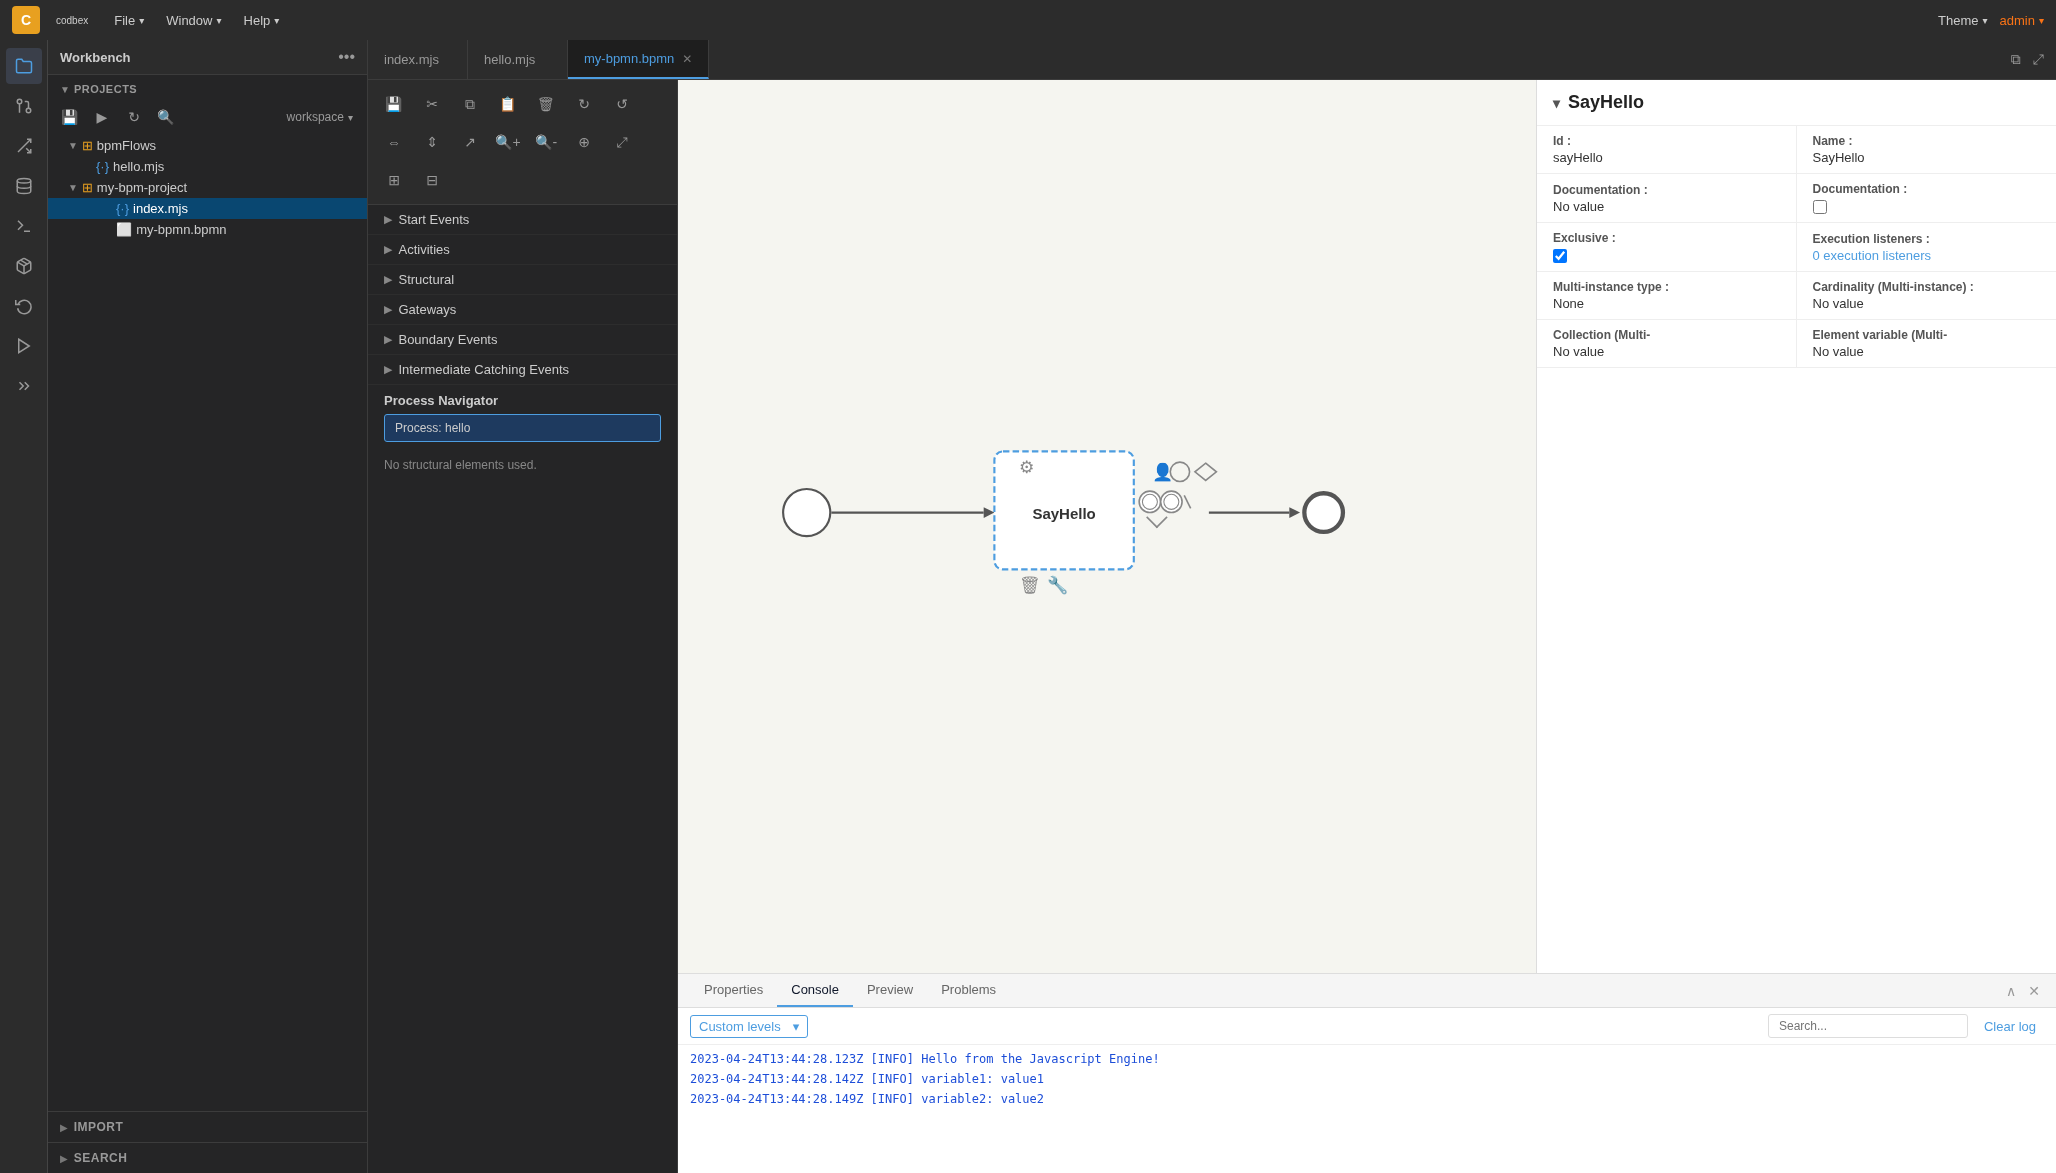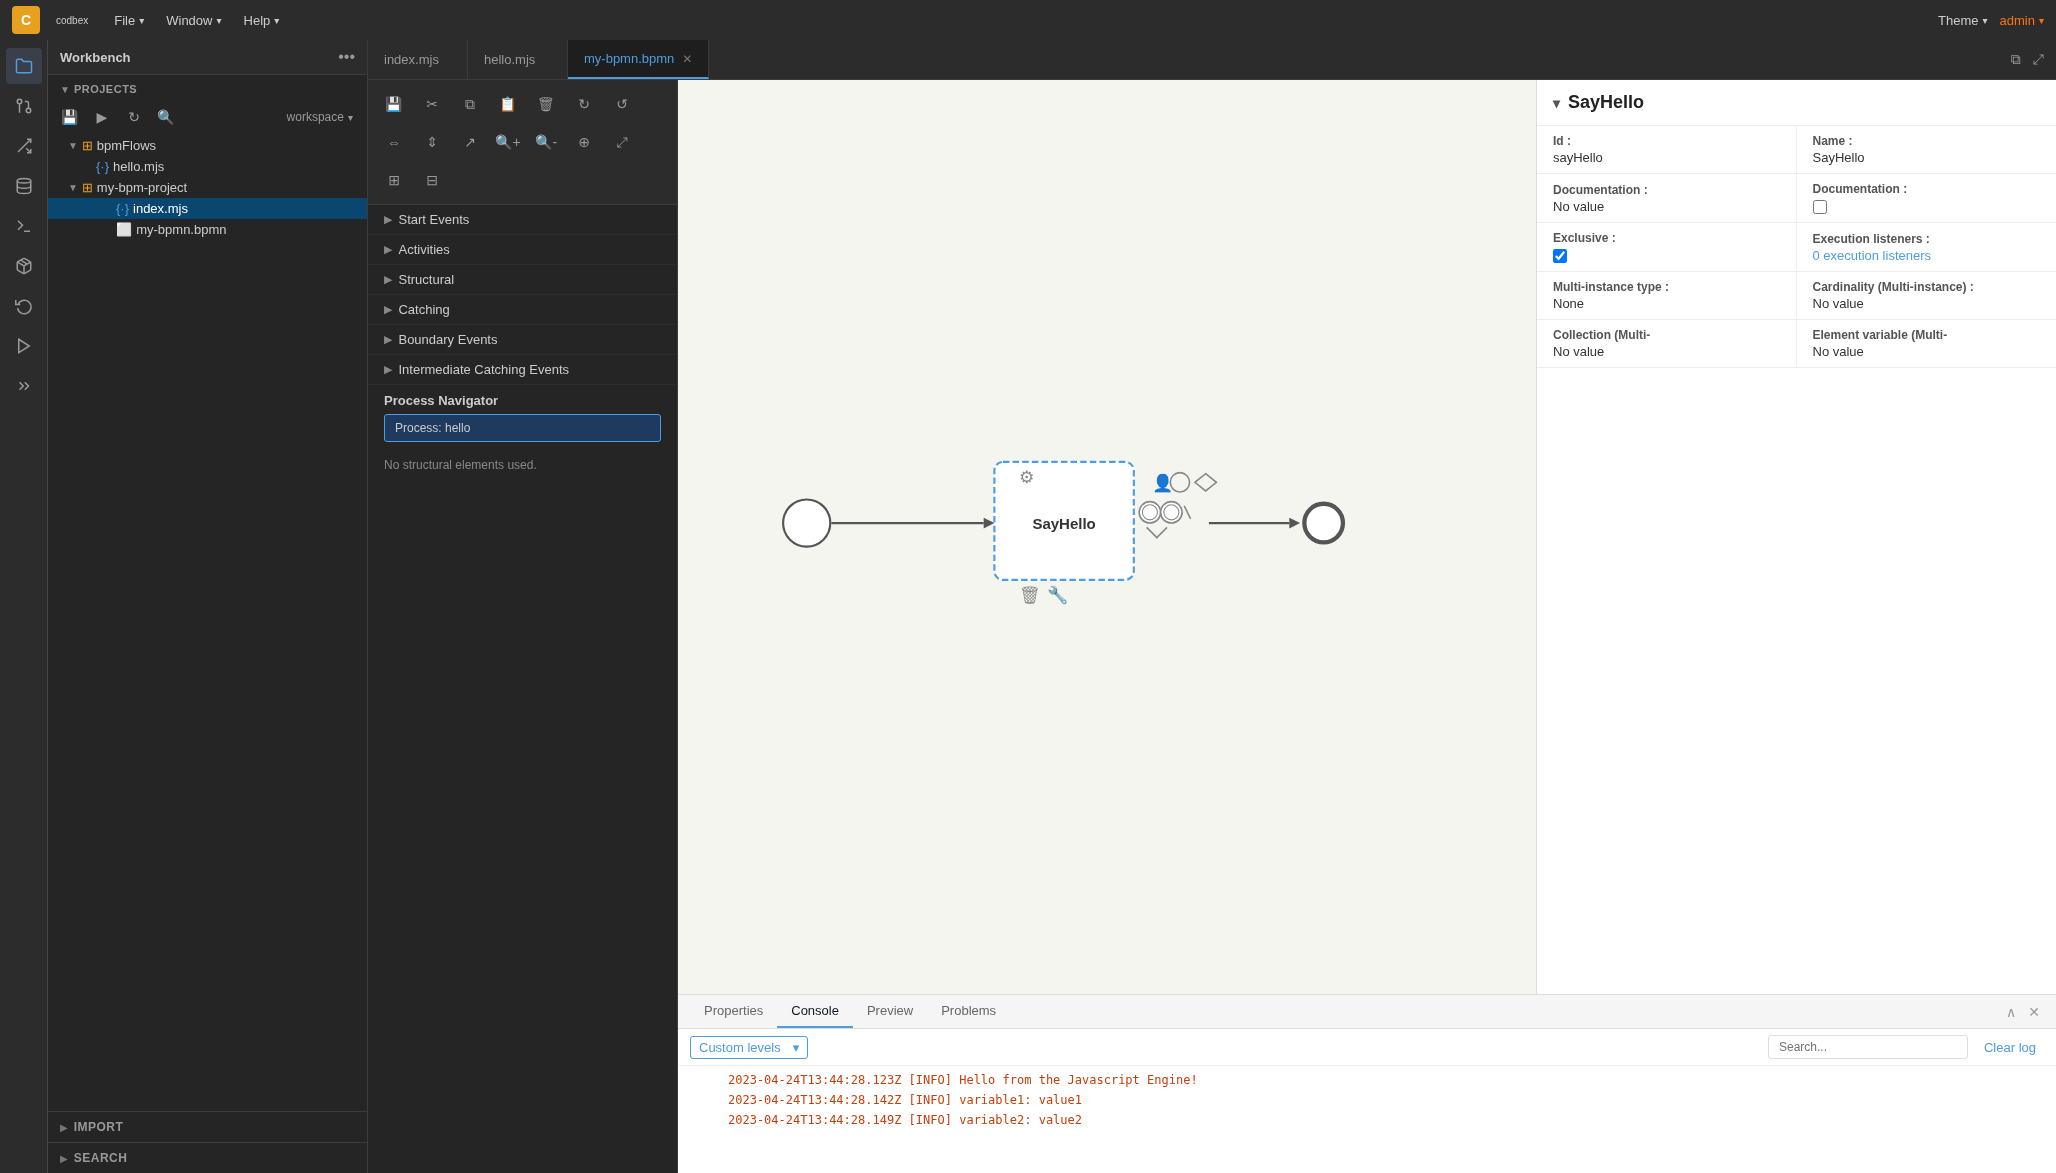--- a/index.html
+++ b/index.html
@@ -159,21 +159,21 @@
     .prop-cell {
       padding: 8px 16px; border-bottom: 1px solid #eee; display: flex; flex-direction: column; gap: 2px; justify-content: flex-end;
     }
     .prop-cell.border-right { border-right: 1px solid #eee; }
     .prop-label { color: #555; font-size: 12px; font-weight: 600; }
     .prop-value { color: #333; font-size: 13px; }
     .prop-value.link { color: #4d9de0; }
 
     
     .bottom-panel {
-      height: 179px; background: #fff; border-top: 1px solid #ddd;
+      height: 200px; background: #fff; border-top: 1px solid #ddd;
       display: flex; flex-direction: column; flex-shrink: 0;
     }
     .bottom-tabs {
       display: flex; align-items: center; border-bottom: 1px solid #ddd;
       padding: 0 12px; background: #f5f5f5;
     }
     .bottom-tab {
       padding: 8px 14px; font-size: 13px; color: #666; cursor: pointer;
       border-bottom: 2px solid transparent;
     }
@@ -191,21 +191,21 @@
     .console-search {
       margin-left: auto; flex: 0 0 200px;
       padding: 4px 10px; border: 1px solid #ddd; border-radius: 3px; font-size: 12px;
       color: #333; outline: none;
     }
     .clear-log-btn {
       color: #4d9de0; cursor: pointer; font-size: 13px; padding: 3px 8px;
       border-radius: 3px; border: none; background: none;
     }
     .console-log { flex: 1; overflow-y: auto; padding: 4px 12px; }
-    .log-entry { color: #c2410c; font-size: 12px; padding: 3px 0; font-family: monospace; margin-left: 38px; }
+    .log-entry { color: #1d4ed8; font-size: 12px; padding: 3px 0; font-family: monospace; }
 
     
     .bpmn-svg { width: 100%; height: 100%; }
   </style>
 </head>
 <body>
 
 <div class="navbar">
   <div class="navbar-logo">C</div>
   <span class="navbar-app">codbex</span>
@@ -406,21 +406,21 @@
         <div class="palette-item">
           <span class="palette-item-arrow">▶</span>
           <span>Activities</span>
         </div>
         <div class="palette-item">
           <span class="palette-item-arrow">▶</span>
           <span>Structural</span>
         </div>
         <div class="palette-item">
           <span class="palette-item-arrow">▶</span>
-          <span>Catching</span>
+          <span>Gateways</span>
         </div>
         <div class="palette-item">
           <span class="palette-item-arrow">▶</span>
           <span>Boundary Events</span>
         </div>
         <div class="palette-item">
           <span class="palette-item-arrow">▶</span>
           <span>Intermediate Catching Events</span>
         </div>
 

